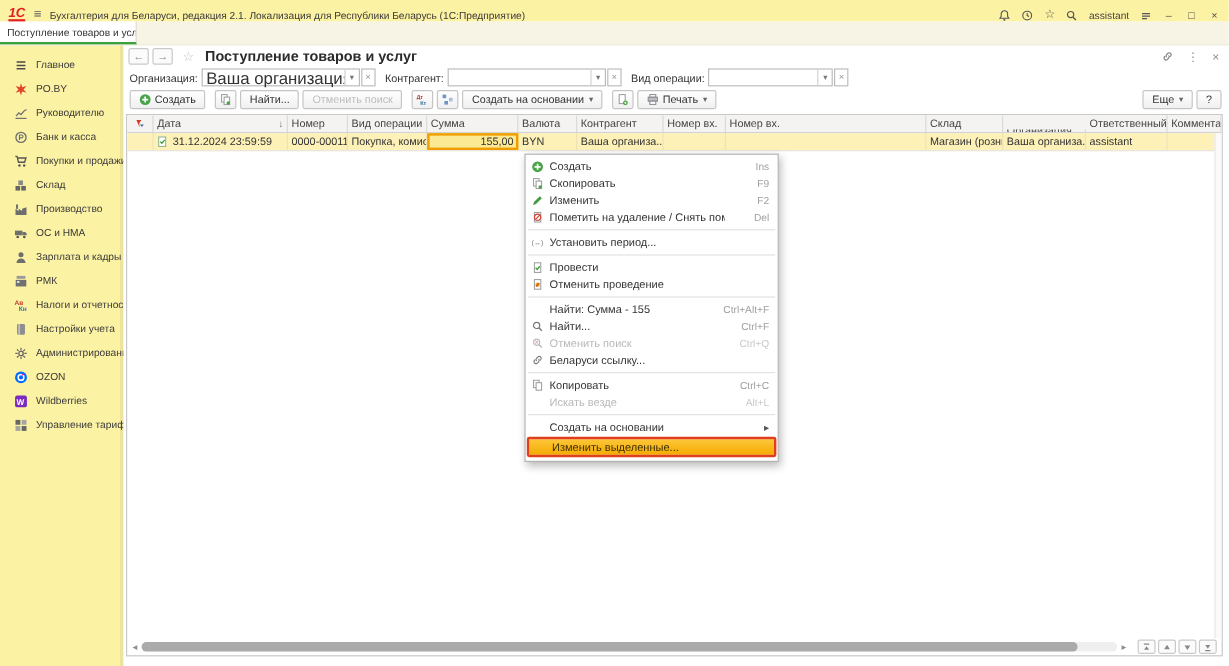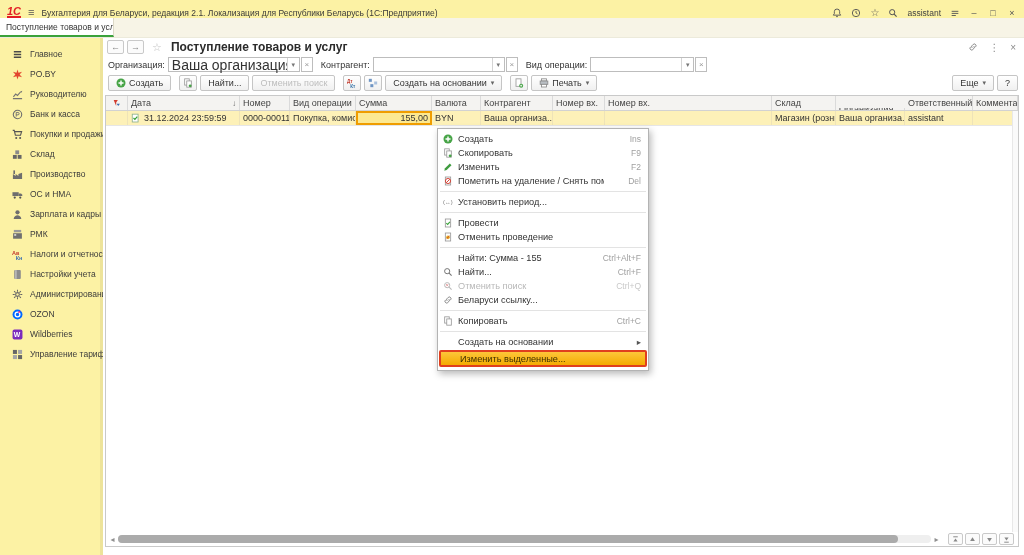--- a/index.html
+++ b/index.html
@@ -657,20 +657,25 @@
       <div class="menu-item">
         <span class="mi-icon">
           <svg viewBox="0 0 12 12">
             <rect x="2" y="1" width="5.5" height="7.5" fill="#fff" stroke="#999"></rect>
             <rect x="4.5" y="3.5" width="5.5" height="7.5" fill="#fff" stroke="#999"></rect>
           </svg>
         </span>
         <span class="mi-label">Копировать</span>
         <span class="mi-short">Ctrl+C</span>
       </div>
+      <div class="menu-item disabled">
+        <span class="mi-icon"></span>
+        <span class="mi-label">Искать везде</span>
+        <span class="mi-short">Alt+L</span>
+      </div>
       <div class="menu-sep"></div>
       <div class="menu-item">
         <span class="mi-icon"></span>
         <span class="mi-label">Создать на основании</span>
         <span class="mi-short" style="color: rgb(85, 85, 85);">▸</span>
       </div>
       <div class="menu-item highlighted">
         <span class="mi-icon"></span>
         <span class="mi-label">Изменить выделенные...</span>
         <span class="mi-short"></span>

